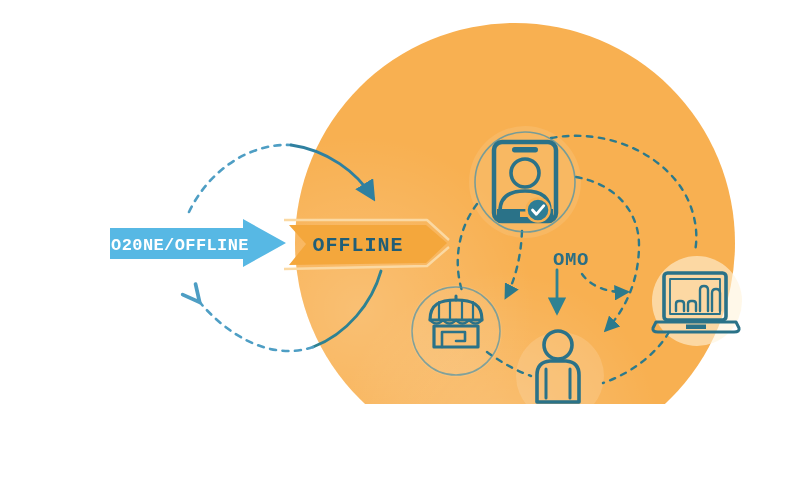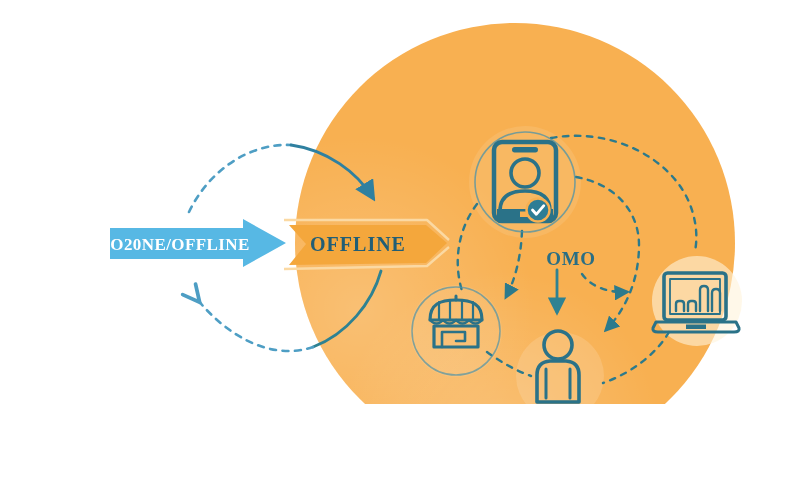--- a/index.html
+++ b/index.html
@@ -1,17 +1,17 @@
 <!DOCTYPE html>
 <html><head>
 <meta charset="utf-8">
 <style>
   html,body{margin:0;padding:0;background:#ffffff;}
   .stage{position:relative;width:800px;height:404px;overflow:hidden;background:#ffffff;
-         font-family:Liberation Serif, serif;}
+         font-family:Liberation Mono, monospace;}
   svg{display:block;}
   .icon-stroke{stroke:#2A7288;fill:none;stroke-linecap:round;stroke-linejoin:round;}
   .dash-teal{stroke:#2C7A8C;fill:none;stroke-width:2.4;stroke-dasharray:5.5 6.5;stroke-linecap:round;}
   .dash-blue{stroke:#4E9EC4;fill:none;stroke-width:2.6;stroke-dasharray:6 6.5;stroke-linecap:round;}
   .solid-teal{stroke:#2E8292;fill:none;stroke-width:2.8;stroke-linecap:round;}
   .solid-blue{stroke:#2F80A0;fill:none;stroke-width:3;stroke-linecap:round;}
   .lbl-white{fill:#FFFFFF;font-weight:bold;font-size:17px;letter-spacing:.4px;}
   .lbl-offline{fill:#215E76;font-weight:bold;font-size:20px;letter-spacing:1px;}
   .lbl-omo{fill:#2A6E84;font-weight:bold;font-size:19px;letter-spacing:.6px;}
 </style>

